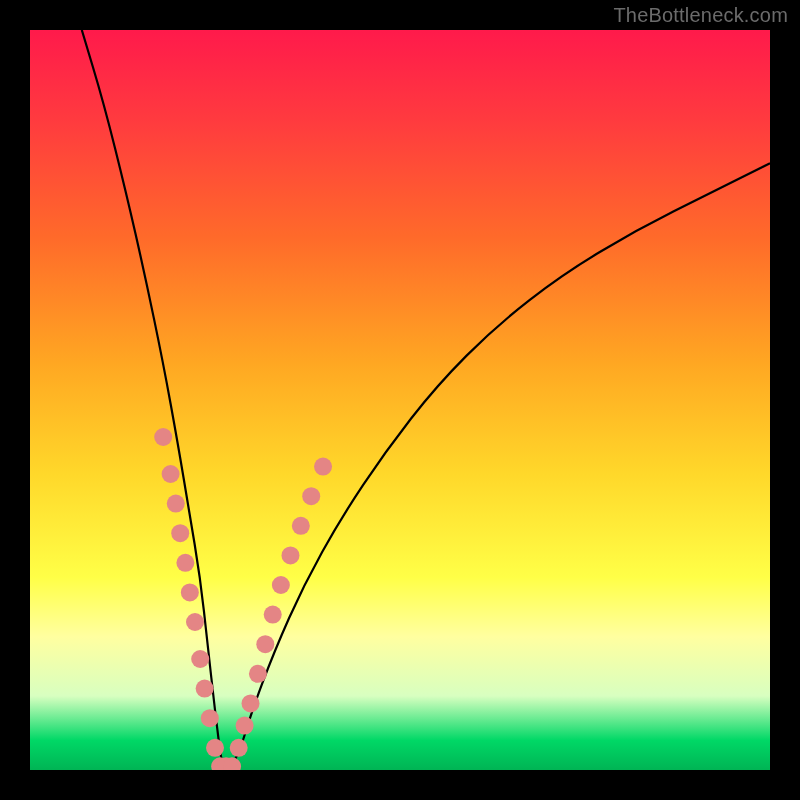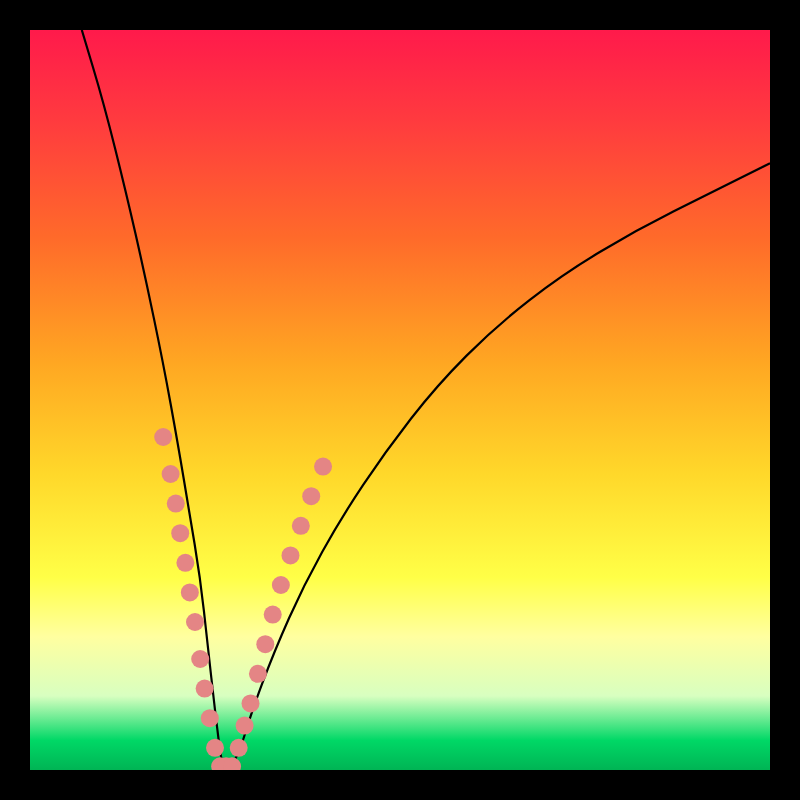--- a/index.html
+++ b/index.html
@@ -53,20 +53,21 @@
     top: 0;
     left: 0;
     width: 740px;
     height: 740px;
   }
 </style>
 </head>
 <body>
 
 <div class="frame">
+  <div class="watermark">TheBottleneck.com</div>
 
   <div class="plot-area">
     <svg class="curve" viewBox="0 0 740 740">
       <path id="curve-path" d="M 51.800000000000004 0 Q 51.800000000000004 0 62.900000000000006 37 Q 74 74 85.10000000000001 118.39999999999998 Q 96.2 162.79999999999995 105.44999999999999 203.5 Q 114.7 244.2 123.95 288.6 Q 133.2 332.99999999999994 140.6 373.7 Q 148 414.4 153.54999999999998 447.7 Q 159.1 481 164.65 514.3 Q 170.20000000000002 547.6 173.89999999999998 580.9 Q 177.6 614.2 181.29999999999998 647.5 Q 185 680.8 188.70000000000002 710.4 Q 192.4 740 196.10000000000002 740 Q 199.8 740 205.35000000000002 728.9 Q 210.89999999999998 717.8 216.45 699.3 Q 222 680.8 233.1 651.2 Q 244.20000000000002 621.6 259 588.3 Q 273.8 555 292.3 521.7 Q 310.8 488.4 333 455.09999999999997 Q 355.2 421.8 381.1 388.5 Q 407.00000000000006 355.2 436.59999999999997 325.59999999999997 Q 466.2 296 499.50000000000006 270.09999999999997 Q 532.8 244.2 569.8000000000001 222 Q 606.8 199.80000000000007 643.8 181.29999999999995 Q 680.8000000000001 162.79999999999995 710.4 148 T 740 133.20000000000005" stroke="#000" stroke-width="2.2" fill="none"></path>
       <g id="marker-layer">
           <circle cx="133.2" cy="407" r="9" fill="#e48585"></circle>
           <circle cx="140.6" cy="444" r="9" fill="#e48585"></circle>
           <circle cx="145.77999999999997" cy="473.6" r="9" fill="#e48585"></circle>
           <circle cx="150.22" cy="503.2" r="9" fill="#e48585"></circle>
           <circle cx="155.4" cy="532.8" r="9" fill="#e48585"></circle>

